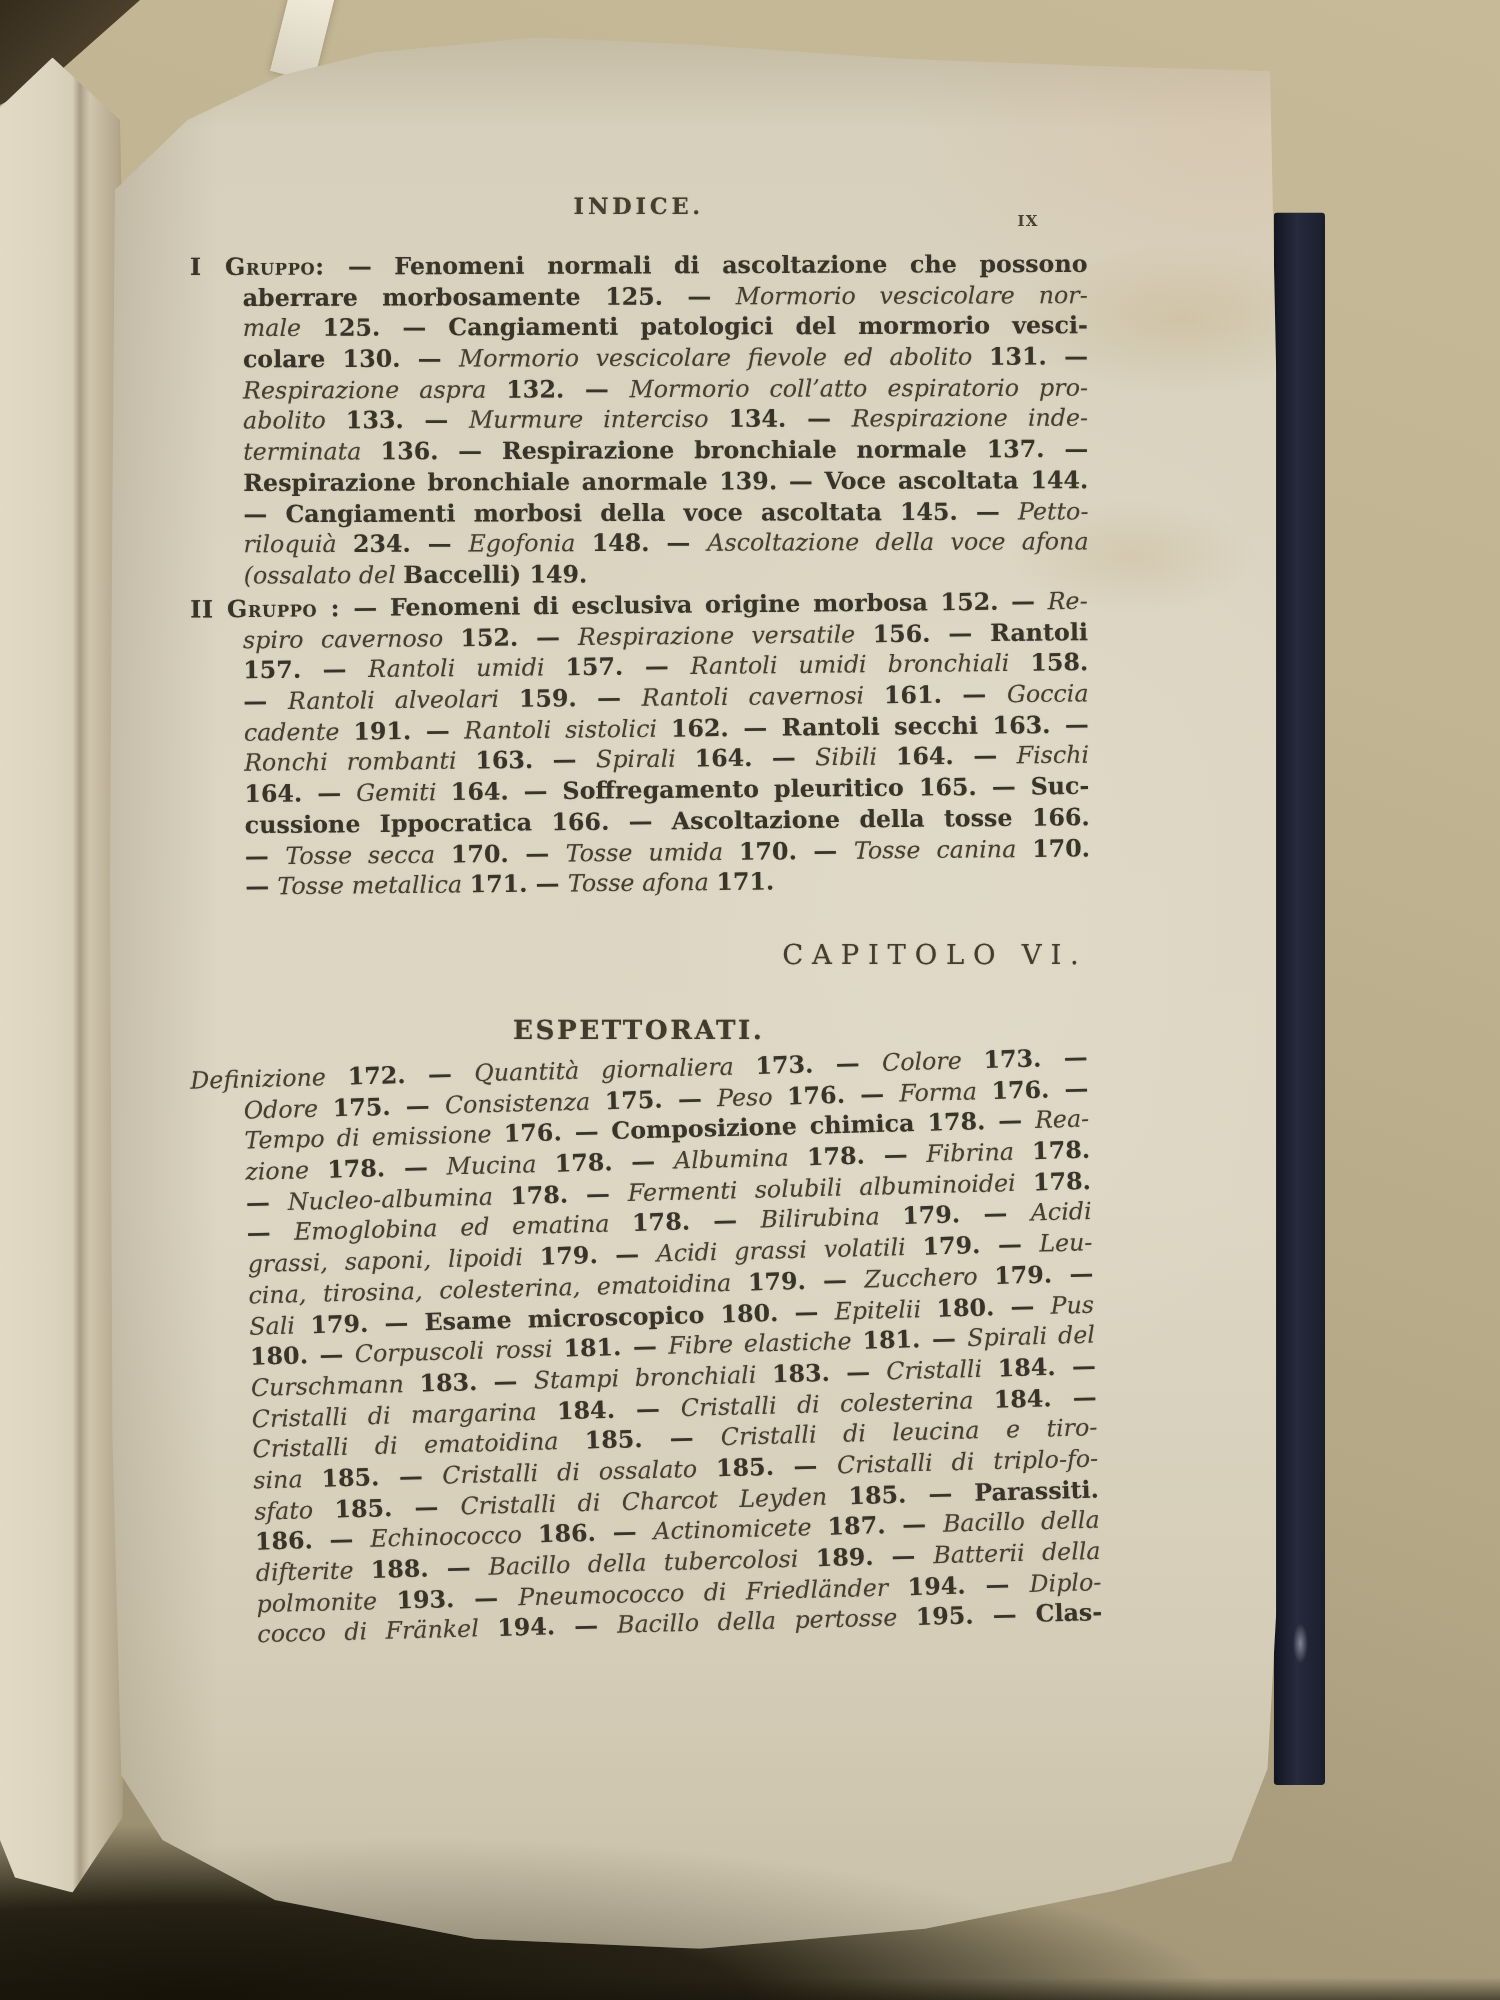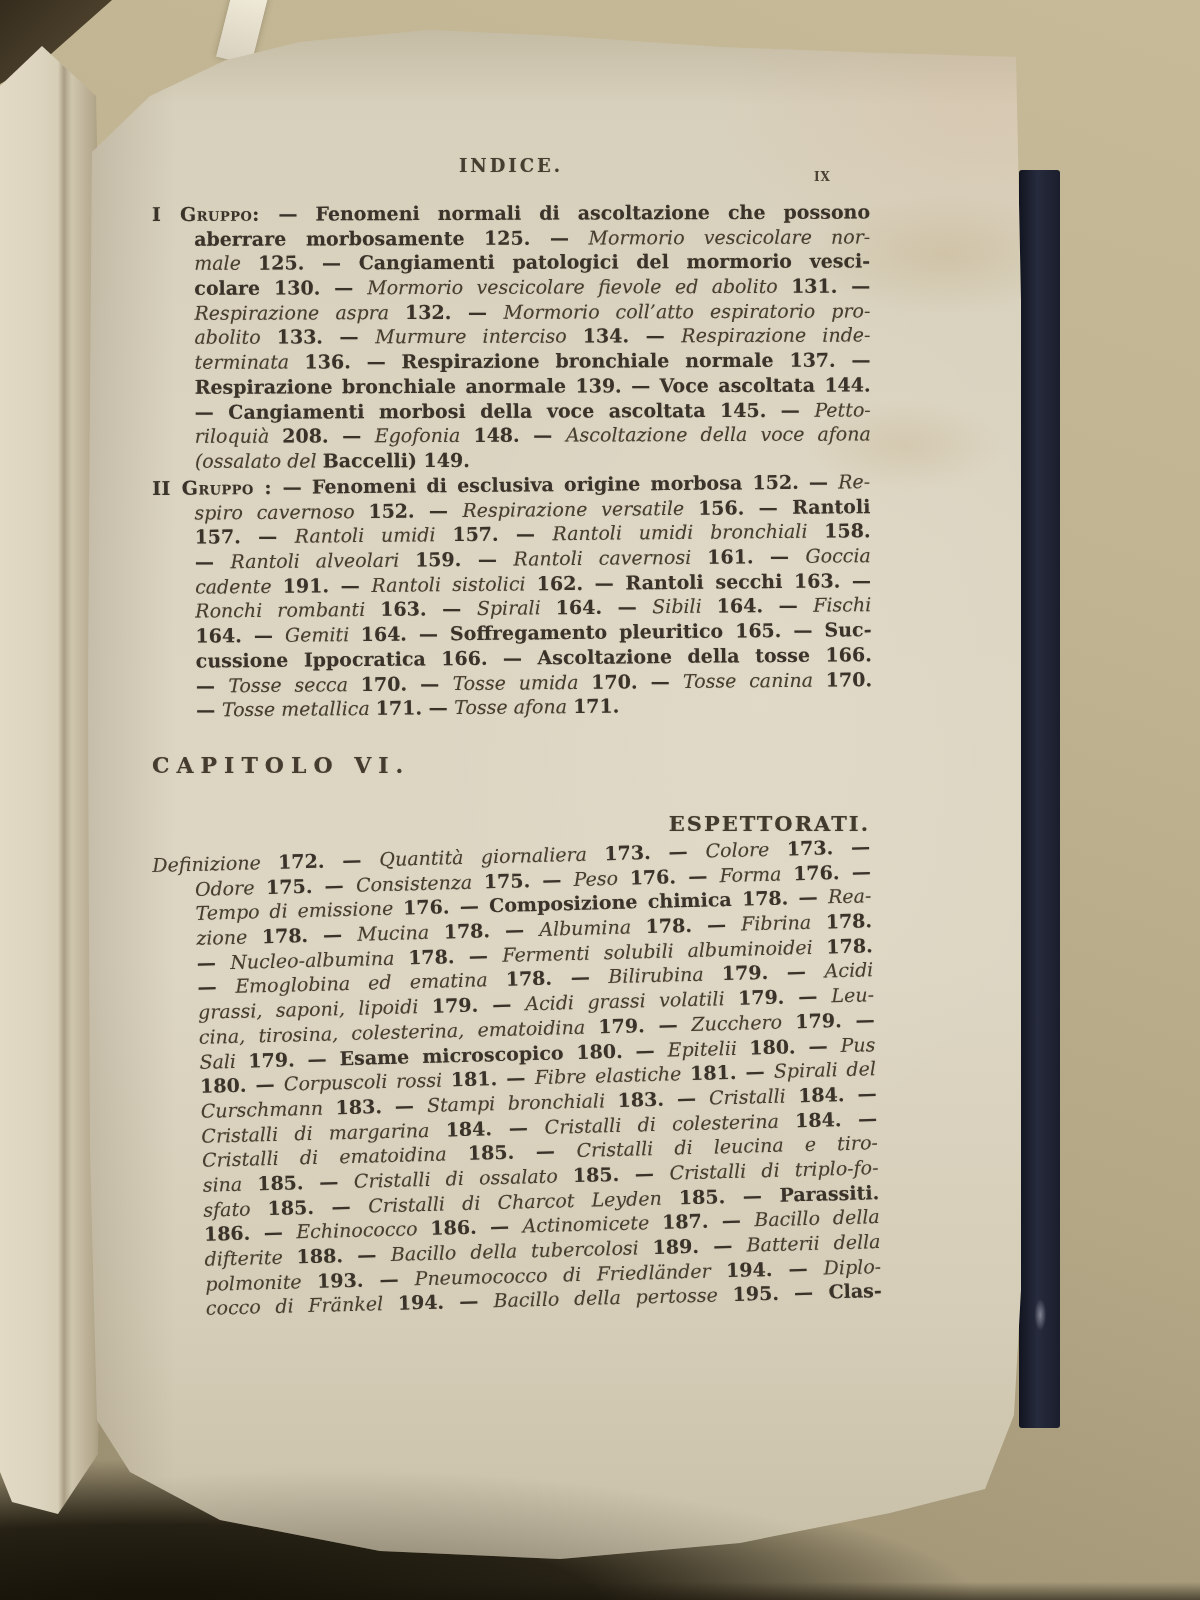--- a/index.html
+++ b/index.html
@@ -71,26 +71,26 @@
   }
   .hdr-num{
     position:absolute;top:170px;left:662px;font-size:12px;font-weight:bold;
     letter-spacing:1px;color:#4a4234;
   }
   .para{position:absolute;left:0;width:718px;transform-origin:0 0;}
   #para-0{top:202px;transform:rotate(-0.2deg);}
   #para-1{top:476px;transform:rotate(-0.55deg);}
   #para-2{top:853px;transform:rotate(-1.5deg);}
   .chapter-heading{
-    position:absolute;top:752px;left:0;width:100%;text-align:left;
-    font-size:22px;font-weight:700;letter-spacing:7px;color:#453c2f;
+    position:absolute;top:752px;left:0;width:100%;text-align:right;
+    font-size:22px;font-weight:400;letter-spacing:7px;color:#453c2f;
     text-shadow:0 0 1px rgba(70,58,44,.4);
   }
   .section-heading{
-    position:absolute;top:811px;left:0;width:100%;text-align:right;
+    position:absolute;top:811px;left:0;width:100%;text-align:center;
     font-size:21px;font-weight:bold;letter-spacing:2px;color:#423a2d;
     text-shadow:0 0 1px rgba(70,58,44,.45);
   }
   .tline{
     font-size:19px;line-height:24.7px;height:24.7px;
     text-align:justify;text-align-last:justify;
     padding-left:42px;white-space:normal;
     text-shadow:0 0 1px rgba(70,58,44,.35);
   }
   .tline:first-child{padding-left:0;}
@@ -118,21 +118,21 @@
     <div class="para" id="para-0">
         <div class="tline"><span class="sc">I Gruppo: </span><span class="rm">— Fenomeni normali di ascoltazione che possono</span></div>
         <div class="tline"><span class="rm">aberrare morbosamente 125. — </span><span class="it">Mormorio vescicolare nor-</span></div>
         <div class="tline"><span class="it">male </span><span class="rm">125. — Cangiamenti patologici del mormorio vesci-</span></div>
         <div class="tline"><span class="rm">colare 130. — </span><span class="it">Mormorio vescicolare fievole ed abolito </span><span class="rm">131. —</span></div>
         <div class="tline"><span class="it">Respirazione aspra </span><span class="rm">132. — </span><span class="it">Mormorio coll’atto espiratorio pro-</span></div>
         <div class="tline"><span class="it">abolito </span><span class="rm">133. — </span><span class="it">Murmure interciso </span><span class="rm">134. — </span><span class="it">Respirazione inde-</span></div>
         <div class="tline"><span class="it">terminata </span><span class="rm">136. — Respirazione bronchiale normale 137. —</span></div>
         <div class="tline"><span class="rm">Respirazione bronchiale anormale 139. — Voce ascoltata 144.</span></div>
         <div class="tline"><span class="rm">— Cangiamenti morbosi della voce ascoltata 145. — </span><span class="it">Petto-</span></div>
-        <div class="tline"><span class="it">riloquià </span><span class="rm">208. — </span><span class="it">Egofonia </span><span class="rm">148. — </span><span class="it">Ascoltazione della voce afona</span></div>
+        <div class="tline"><span class="it">riloquià </span><span class="rm">234. — </span><span class="it">Egofonia </span><span class="rm">148. — </span><span class="it">Ascoltazione della voce afona</span></div>
         <div class="tline last"><span class="it">(ossalato del </span><span class="rm">Baccelli) 149.</span></div>
       </div>
     <div class="para" id="para-1">
         <div class="tline"><span class="sc">II Gruppo : </span><span class="rm">— Fenomeni di esclusiva origine morbosa 152. — </span><span class="it">Re-</span></div>
         <div class="tline"><span class="it">spiro cavernoso </span><span class="rm">152. — </span><span class="it">Respirazione versatile </span><span class="rm">156. — Rantoli</span></div>
         <div class="tline"><span class="rm">157. — </span><span class="it">Rantoli umidi </span><span class="rm">157. — </span><span class="it">Rantoli umidi bronchiali </span><span class="rm">158.</span></div>
         <div class="tline"><span class="rm">— </span><span class="it">Rantoli alveolari </span><span class="rm">159. — </span><span class="it">Rantoli cavernosi </span><span class="rm">161. — </span><span class="it">Goccia</span></div>
         <div class="tline"><span class="it">cadente </span><span class="rm">191. — </span><span class="it">Rantoli sistolici </span><span class="rm">162. — Rantoli secchi 163. —</span></div>
         <div class="tline"><span class="it">Ronchi rombanti </span><span class="rm">163. — </span><span class="it">Spirali </span><span class="rm">164. — </span><span class="it">Sibili </span><span class="rm">164. — </span><span class="it">Fischi</span></div>
         <div class="tline"><span class="rm">164. — </span><span class="it">Gemiti </span><span class="rm">164. — Soffregamento pleuritico 165. — Suc-</span></div>

